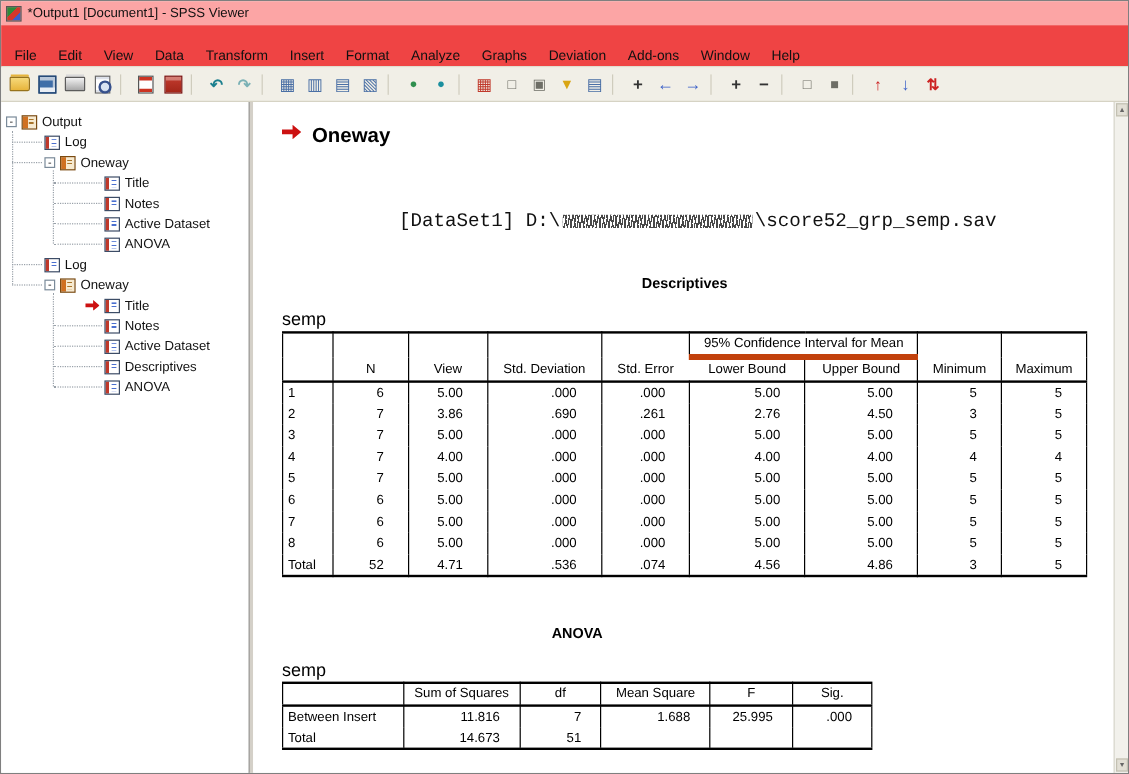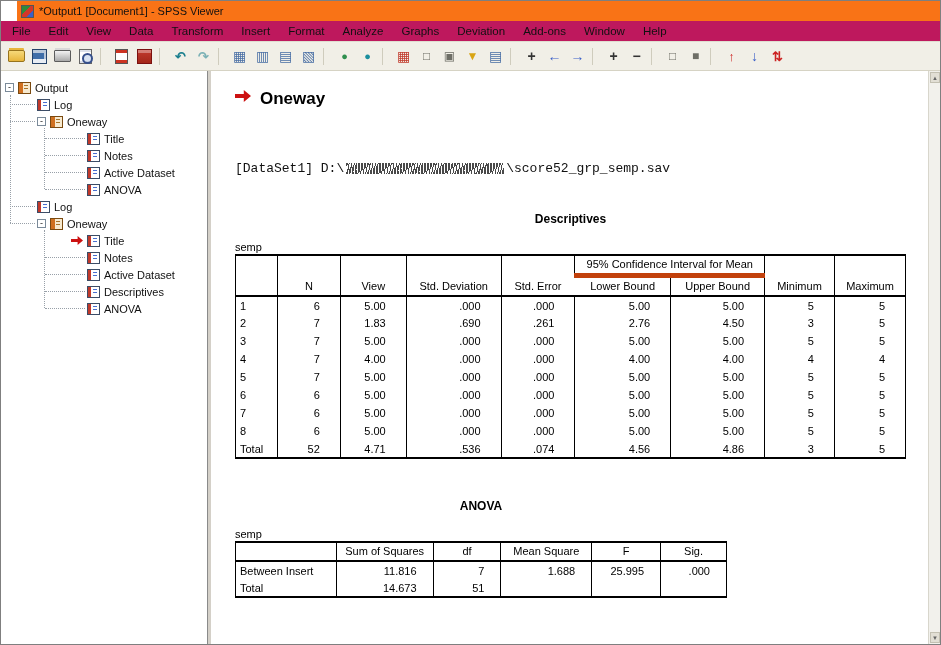--- a/index.html
+++ b/index.html
@@ -1,26 +1,26 @@
 <!DOCTYPE html>
 <html><head>
 <meta charset="utf-8">
 <style>
   * { box-sizing: border-box; margin: 0; padding: 0; }
   html,body { width: 941px; height: 645px; overflow: hidden; }
   body { font-family: "Liberation Sans", sans-serif; background: #fff; }
   .window { width: 941px; height: 645px; border: 1px solid #7f7f7f; display: flex; flex-direction: column; background: #fff; }
 
   
-  .titlebar { height: 20px; background: #f97316; display: flex; align-items: center; padding: 0 4px; flex: 0 0 auto; margin-left: 16px; }
+  .titlebar { height: 20px; background: #fca5a5; display: flex; align-items: center; padding: 0 4px; flex: 0 0 auto; }
   .appicon { width: 13px; height: 13px; margin-right: 5px; position: relative; background: linear-gradient(135deg,#2e8b3a 0 40%,#d2372a 40% 70%,#3a5fc8 70%); border: 1px solid #555; }
   .titletext { font-size: 11px; color: #111; }
 
   
-  .menubar { height: 21px; background: #be185d; display: flex; align-items: center; padding-left: 2px; border-bottom: 1px solid #e0ddd0; flex: 0 0 auto; }
+  .menubar { height: 35px; background: #ef4444; display: flex; align-items: flex-end; padding-left: 2px; border-bottom: 1px solid #e0ddd0; flex: 0 0 auto; }
   .mitem { font-size: 11.5px; padding: 2px 9px; color: #111; cursor: default; }
 
   
   .toolbar { height: 29px; background: #f1efe7; border-bottom: 1px solid #d6d3c4; display: flex; align-items: center; padding: 0 4px; flex: 0 0 auto; }
   .tbtn { width: 23px; height: 21px; display: inline-flex; align-items: center; justify-content: center; font-size: 13px; line-height: 1; position: relative; border: 1px solid transparent; cursor: default; }
   .tsep { width: 7px; height: 17px; border-left: 1px solid #cfccbd; margin: 0 3px; }
   .teal { color: #1b7f8e; font-weight: bold; }
   .dim { opacity: .55; }
   .blue { color: #4a6fa5; font-size: 14px; }
   .green { color: #2f8f4e; font-size: 11px; }
@@ -66,29 +66,29 @@
   .curarrow { flex: 0 0 auto; width: 12px; height: 9px; background: #cc1111; clip-path: polygon(0 33%,55% 33%,55% 0,100% 50%,55% 100%,55% 66%,0 66%); margin-left: -16px; margin-right: 4px; }
   .vguide { position: absolute; width: 0; border-left: 1px dotted #98a0a8; }
   .g1 { left: 9px; top: 24px; height: 128px; }
   .g2 { left: 43px; top: 57px; height: 61px; }
   .g3 { left: 43px; top: 159px; height: 78px; }
 
   
   .heading-block { margin-top: 18px; display: flex; align-items: center; }
   .head-arrow { width: 16px; height: 12px; background: #cc1111; clip-path: polygon(0 33%,55% 33%,55% 0,100% 50%,55% 100%,55% 66%,0 66%); margin-right: 9px; margin-top: -6px; }
   .heading { font-size: 17px; font-weight: bold; color: #000; }
-  .dataset-line { margin-top: 52px; font-family: "Liberation Mono", monospace; font-size: 13px; color: #111; display: flex; align-items: center; }
+  .dataset-line { margin-top: 52px; font-family: "Liberation Mono", monospace; font-size: 16px; color: #111; display: flex; align-items: center; justify-content: center; }
   .scribble { display: inline-block; width: 158px; height: 11px; margin: 0 2px; background:
       repeating-linear-gradient(100deg, #2a2a2a 0 1px, transparent 1px 2.6px),
       repeating-linear-gradient(78deg, #2a2a2a 0 1px, transparent 1px 3.4px);
     opacity: .85; filter: blur(.4px); }
 
   .section { margin-top: 36px; }
   .tbl-title { text-align: center; font-weight: bold; font-size: 12px; color: #000; margin-bottom: 15px; }
-  .varlabel { font-size: 11px; color: #000; margin-bottom: 1px; }
+  .varlabel { font-size: 15px; color: #000; margin-bottom: 1px; }
   table.spss { border-collapse: collapse; table-layout: fixed; font-size: 11px; color: #000;
     border: 1px solid #000; border-top: 2px solid #000; border-bottom: 2px solid #000; }
   table.spss thead { border-bottom: 2px solid #000; }
   table.spss th { font-weight: normal; text-align: center; vertical-align: bottom; padding: 2px 3px 3px; border-left: 1px solid #000; }
   table.spss td { border-left: 1px solid #000; height: 18px; }
   table.spss th:first-child, table.spss td:first-child { border-left: none; }
   th.ci { vertical-align: middle; border-bottom: 5px solid #c2410c; padding: 1px 4px; }
   td.num { text-align: right; padding-right: 20px; }
   #anova-table td.num { padding-right: 16px; }
   td.rl { text-align: left; padding-left: 4px; }
@@ -298,21 +298,21 @@
                 <td class="num">.000</td>
                 <td class="num">.000</td>
                 <td class="num">5.00</td>
                 <td class="num">5.00</td>
                 <td class="num">5</td>
                 <td class="num">5</td>
               </tr>
               <tr>
                 <td class="rl">2</td>
                 <td class="num">7</td>
-                <td class="num">1.83</td>
+                <td class="num">3.86</td>
                 <td class="num">.690</td>
                 <td class="num">.261</td>
                 <td class="num">2.76</td>
                 <td class="num">4.50</td>
                 <td class="num">3</td>
                 <td class="num">5</td>
               </tr>
               <tr>
                 <td class="rl">3</td>
                 <td class="num">7</td>

